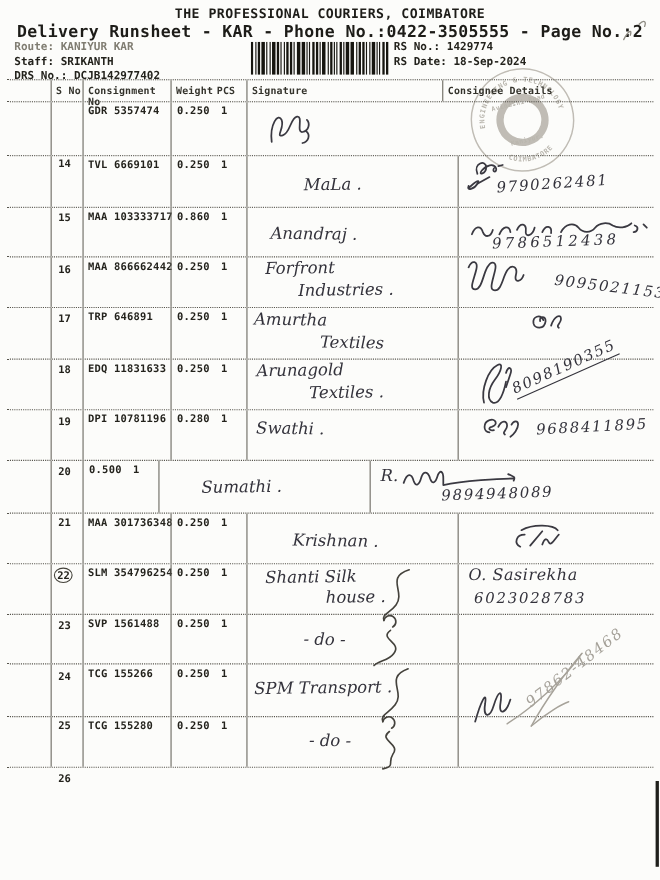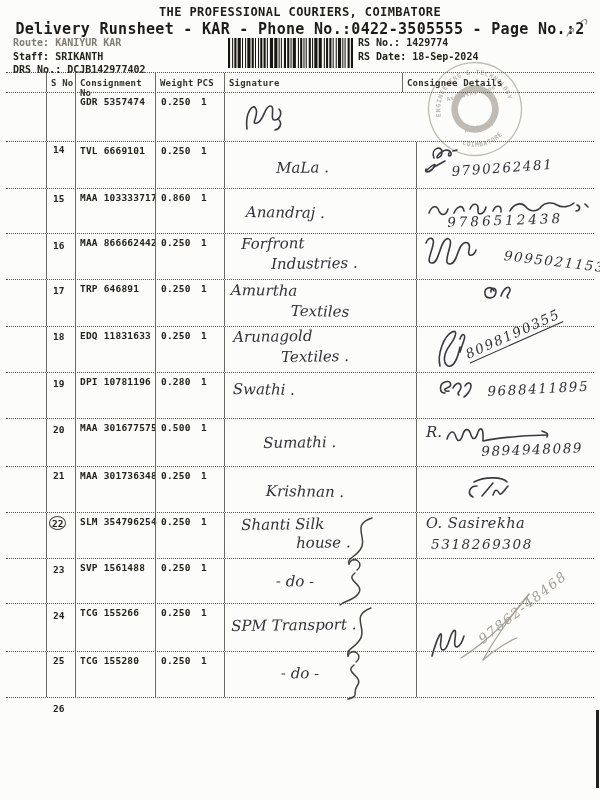--- a/index.html
+++ b/index.html
@@ -305,23 +305,20 @@
               <path d="M18,13 C21,7 26,7 26,12 C26,16 21,18 24,20"></path>
               <path d="M30,11 C32,7 36,7 36,11 C36,15 32,20 29,22"></path>
             </svg>
             <span class="hand phone" style="left: 70px; top: 10px; transform: rotate(-3deg);">9688411895</span>
           </div>
         </div>
         <div class="trow" style="height: 48px;">
           <div class="c c0">
             <span class="snum">21</span>
           </div>
-          <div class="c c1">
-            <span class="pr">MAA 301677575</span>
-          </div>
           <div class="c c2">
             <span class="pr wv">0.500</span>
             <span class="pr pv">1</span>
           </div>
           <div class="c c3">
             <span class="hand big" style="left: 38px; top: 15px; transform: rotate(-0.8deg);">Sumathi .</span>
           </div>
           <div class="c c4">
             <span class="hand big" style="left: 9px; top: 4px;">R.</span>
             <svg width="110" height="26" viewBox="0 0 110 26" class="scribble" style="left: 26px; top: 4px;">
@@ -364,21 +361,21 @@
           <div class="c c2">
             <span class="pr wv">0.250</span>
             <span class="pr pv">1</span>
           </div>
           <div class="c c3">
             <span class="hand big" style="left: 16px; top: 3px; transform: rotate(-0.8deg);">Shanti Silk</span>
             <span class="hand big" style="left: 71px; top: 21px; transform: rotate(-0.8deg);">house .</span>
           </div>
           <div class="c c4">
             <span class="hand name" style="left: 9px; top: 2px;">O. Sasirekha</span>
-            <span class="hand phone" style="left: 14px; top: 23px;">5318269308</span>
+            <span class="hand phone" style="left: 14px; top: 23px;">6023028783</span>
           </div>
         </div>
         <div class="trow" style="height: 45px;">
           <div class="c c0">
             <span class="snum">24</span>
           </div>
           <div class="c c1">
             <span class="pr">SVP 1561488</span>
           </div>
           <div class="c c2">

